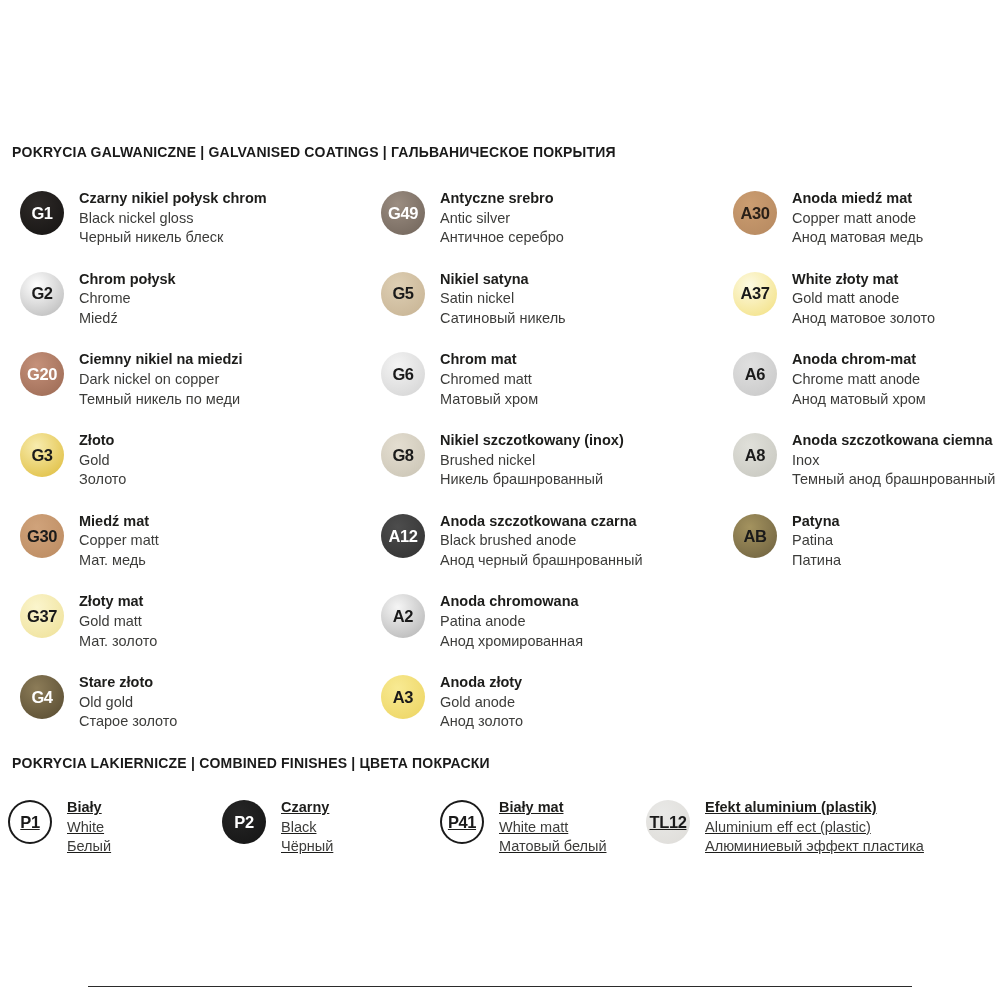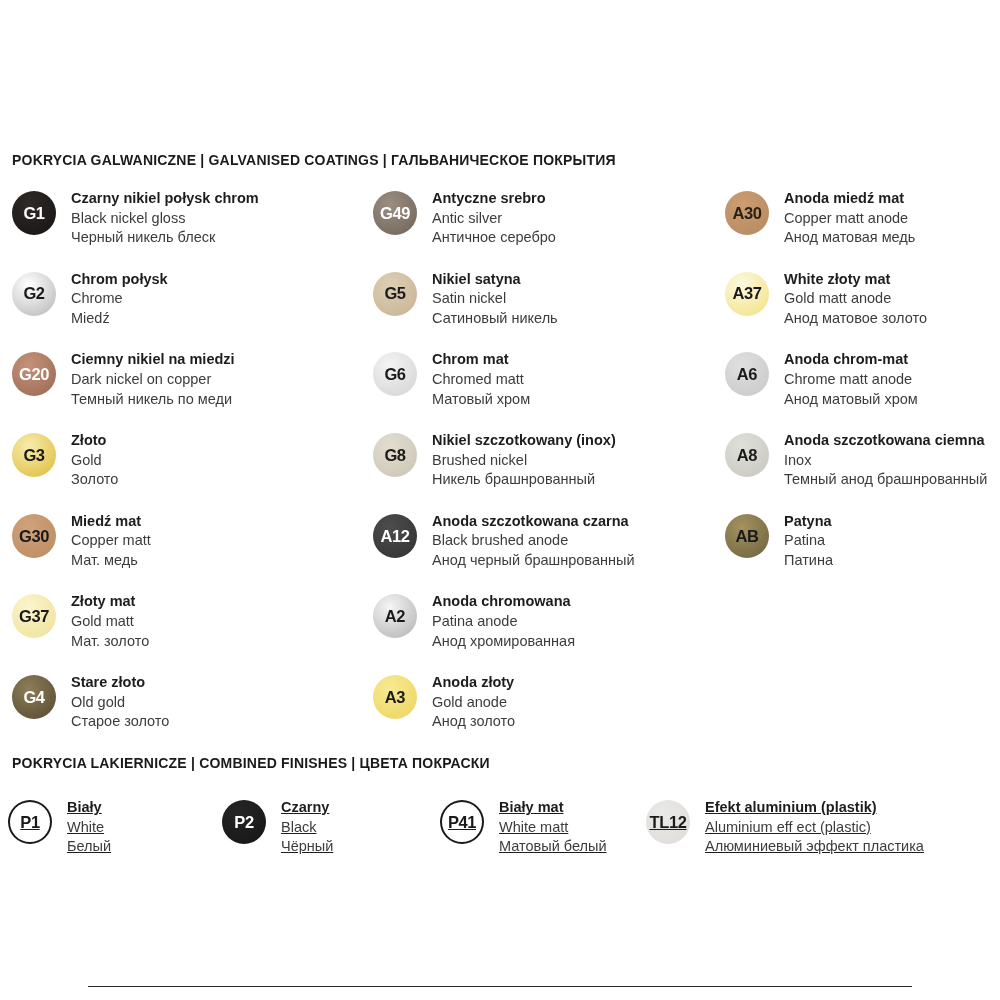--- a/index.html
+++ b/index.html
@@ -1,22 +1,22 @@
 <!DOCTYPE html>
 <html><head>
 <meta charset="utf-8">
 <style>
   html,body{margin:0;padding:0;background:#fff;}
   .page{position:relative;width:1000px;height:1000px;background:#fff;overflow:hidden;
         font-family:"Liberation Sans",sans-serif;color:#1d1d1b;}
   .sec-title{position:absolute;font-size:14px;font-weight:bold;letter-spacing:.2px;color:#1a1a1a;white-space:nowrap;}
-  .title1{left:12px;top:152px;}
+  .title1{left:12px;top:144px;}
   .title2{left:12px;top:755px;}
   .grid{position:absolute;display:grid;}
-  .grid1{left:12px;top:188px;width:980px;grid-template-columns:361px 352px 1fr;grid-auto-rows:80.7px;}
+  .grid1{left:20px;top:188px;width:980px;grid-template-columns:361px 352px 1fr;grid-auto-rows:80.7px;}
   .grid2{left:8px;top:797px;width:980px;grid-template-columns:214px 218px 206px 1fr;text-decoration:underline;}
   .item{display:flex;align-items:flex-start;gap:15px;}
   .swatch{flex:0 0 44px;width:44px;height:44px;border-radius:50%;margin-top:3px;
           background:radial-gradient(circle at 38% 30%, var(--c1,#ccc), var(--c2,#999));
           box-shadow:inset 0 0 0 2px var(--ring,transparent);
           display:flex;align-items:center;justify-content:center;}
   .code{font-weight:bold;font-size:16.5px;letter-spacing:-.4px;color:var(--tc,#1a1a1a);line-height:1;}
   .labels{display:flex;flex-direction:column;line-height:19.6px;font-size:14.5px;padding-top:1px;}
   .pl{font-weight:bold;color:#1d1d1b;}
   .en,.ru{color:#3c3c3a;}

